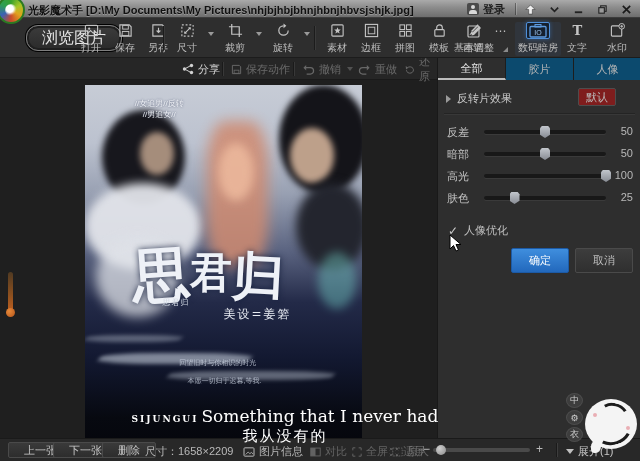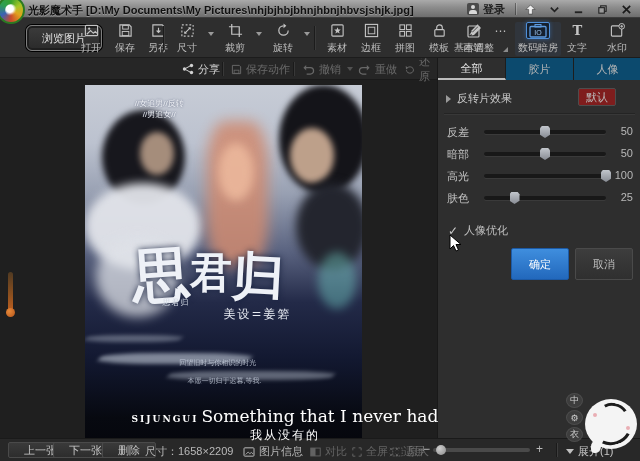--- a/index.html
+++ b/index.html
@@ -24,23 +24,23 @@
   .login .av::before { content:""; position:absolute; left:4px; top:2px; width:4px; height:4px; border-radius:50%; background:#d9d9d9; }
   .login .av::after { content:""; position:absolute; left:2px; top:7px; width:8px; height:4px; border-radius:3px 3px 0 0; background:#d9d9d9; }
   .login .lg-text { font-size:11px; color:#1c1c1c; font-weight:bold; }
   .wbtn { width:20px; height:16px; display:flex; align-items:center; justify-content:center; cursor:pointer; }
   .wbtn svg { display:block; }
   .tb-sep { width:1px; height:12px; background:rgba(0,0,0,.35); box-shadow:1px 0 0 rgba(255,255,255,.2); }
 
   
   .toolbar { position:absolute; left:0; top:18px; width:640px; height:40px; background:#2e2e2e;
     border-bottom:1px solid #1c1c1c; z-index:30; }
-  .browse-btn { position:absolute; left:26px; top:7px; height:26px; padding:0 15px; border-radius:6px;
+  .browse-btn { position:absolute; left:26px; top:7px; height:26px; padding:0 15px; border-radius:12px;
     border:1px solid #7e7e7e; box-shadow:0 0 0 2px #1f1f1f inset, 0 0 0 1px #000;
-    background:linear-gradient(180deg,#3c3c3c,#2a2a2a); color:#e3e3e3; font-size:11px;
+    background:linear-gradient(180deg,#3c3c3c,#2a2a2a); color:#e3e3e3; font-size:16px;
     display:flex; align-items:center; cursor:pointer; }
   .tool { position:absolute; top:4px; width:34px; height:34px; display:flex; flex-direction:column;
     align-items:center; justify-content:flex-start; cursor:pointer; }
   .tool .ic { height:17px; display:flex; align-items:center; justify-content:center; }
   .tool .lb { font-size:10px; color:#bdbdbd; margin-top:2px; white-space:nowrap; }
   .tool.wide { width:46px; }
   .caret { position:absolute; top:14px; width:0; height:0; border-left:3px solid transparent;
     border-right:3px solid transparent; border-top:4px solid #9a9a9a; cursor:pointer; }
   .tb-vsep { position:absolute; top:8px; width:1px; height:24px; background:#1c1c1c; box-shadow:1px 0 0 #3a3a3a; }
   .tool.selected { background:#30353c; border-radius:2px; }
@@ -81,21 +81,21 @@
   .srow .track { position:absolute; left:46px; top:9px; width:122px; height:4px; background:#181818;
     border-radius:2px; box-shadow:0 1px 0 #3a3a3a; cursor:pointer; }
   .srow .handle { position:absolute; top:-4px; width:10px; height:12px;
     clip-path:polygon(50% 100%,0 72%,0 18%,18% 0,82% 0,100% 18%,100% 72%);
     background:linear-gradient(180deg,#c2c6cc,#878b93); cursor:pointer; }
   .srow .sl-value { position:absolute; right:8px; top:4px; width:26px; text-align:right;
     font-size:11px; color:#b8b8b8; }
   .chk-row { position:absolute; left:10px; top:222px; display:flex; align-items:center; gap:6px; cursor:pointer; }
   .chk-row .chk { font-size:12px; color:#c6c6c6; }
   .chk-row .chk-lb { font-size:11px; color:#c0c0c0; }
-  .btn { position:absolute; height:32px; border-radius:2px; font-size:11px; display:flex;
+  .btn { position:absolute; height:25px; border-radius:2px; font-size:11px; display:flex;
     align-items:center; justify-content:center; cursor:pointer; }
   .btn-ok { left:73px; top:190px; width:58px; background:linear-gradient(180deg,#3f8ede,#2268bc);
     border:1px solid #1c5aa6; color:#fff; }
   .btn-cancel { left:137px; top:190px; width:58px; background:linear-gradient(180deg,#3d3d3d,#2f2f2f);
     border:1px solid #4a4a4a; color:#bdbdbd; }
   .cursor { position:absolute; left:449px; top:234px; z-index:70; }
 
   
   .canvas { position:absolute; left:0; top:80px; width:437px; height:358px; background:#1f1f1f; }
   .photo { position:absolute; left:85px; top:85px; width:277px; height:362px; overflow:hidden; z-index:5;
@@ -126,21 +126,21 @@
   .p-title-small { position:absolute; left:28%; top:58.5%; color:#cdd4e0; font-size:8px; letter-spacing:1px; }
   .p-credit { position:absolute; left:50%; top:61%; color:#e8ebf2; font-size:12px;
     font-family:"DejaVu Serif",serif; letter-spacing:2px; white-space:nowrap; }
   .p-tag1 { position:absolute; left:34%; top:75.5%; color:#c9d1df; font-size:7px; opacity:.85; white-space:nowrap; }
   .p-tag2 { position:absolute; left:37%; top:80.5%; color:#c9d1df; font-size:7px; opacity:.8; white-space:nowrap; }
 
   .subtitle { position:absolute; left:130px; top:406px; width:310px; z-index:30; text-align:center;
     color:#fff; pointer-events:none; }
   .subtitle .l1 { font-family:"DejaVu Serif",serif; font-size:17px; white-space:nowrap; }
   .subtitle .l1 .sj { font-size:9px; letter-spacing:2px; margin-right:3px; font-weight:bold; }
-  .subtitle .l2 { font-size:12px; margin-top:1px; letter-spacing:2px; }
+  .subtitle .l2 { font-size:15px; margin-top:1px; letter-spacing:2px; }
 
   .thermo { position:absolute; left:8px; top:272px; width:5px; height:40px; border-radius:3px;
     background:linear-gradient(180deg,#4a3category 0%,#6a4326 40%,#b85c1e 100%);
     background:linear-gradient(180deg,#503a22,#8a4f1f 55%,#c06020); z-index:8; }
   .thermo::after { content:""; position:absolute; left:-2px; top:36px; width:9px; height:9px;
     border-radius:50%; background:radial-gradient(circle at 35% 35%,#e88a3a,#b5551a); }
 
   
   .statusbar { position:absolute; left:0; top:438px; width:640px; height:23px; background:#282828;
     border-top:1px solid #1a1a1a; z-index:20; }

